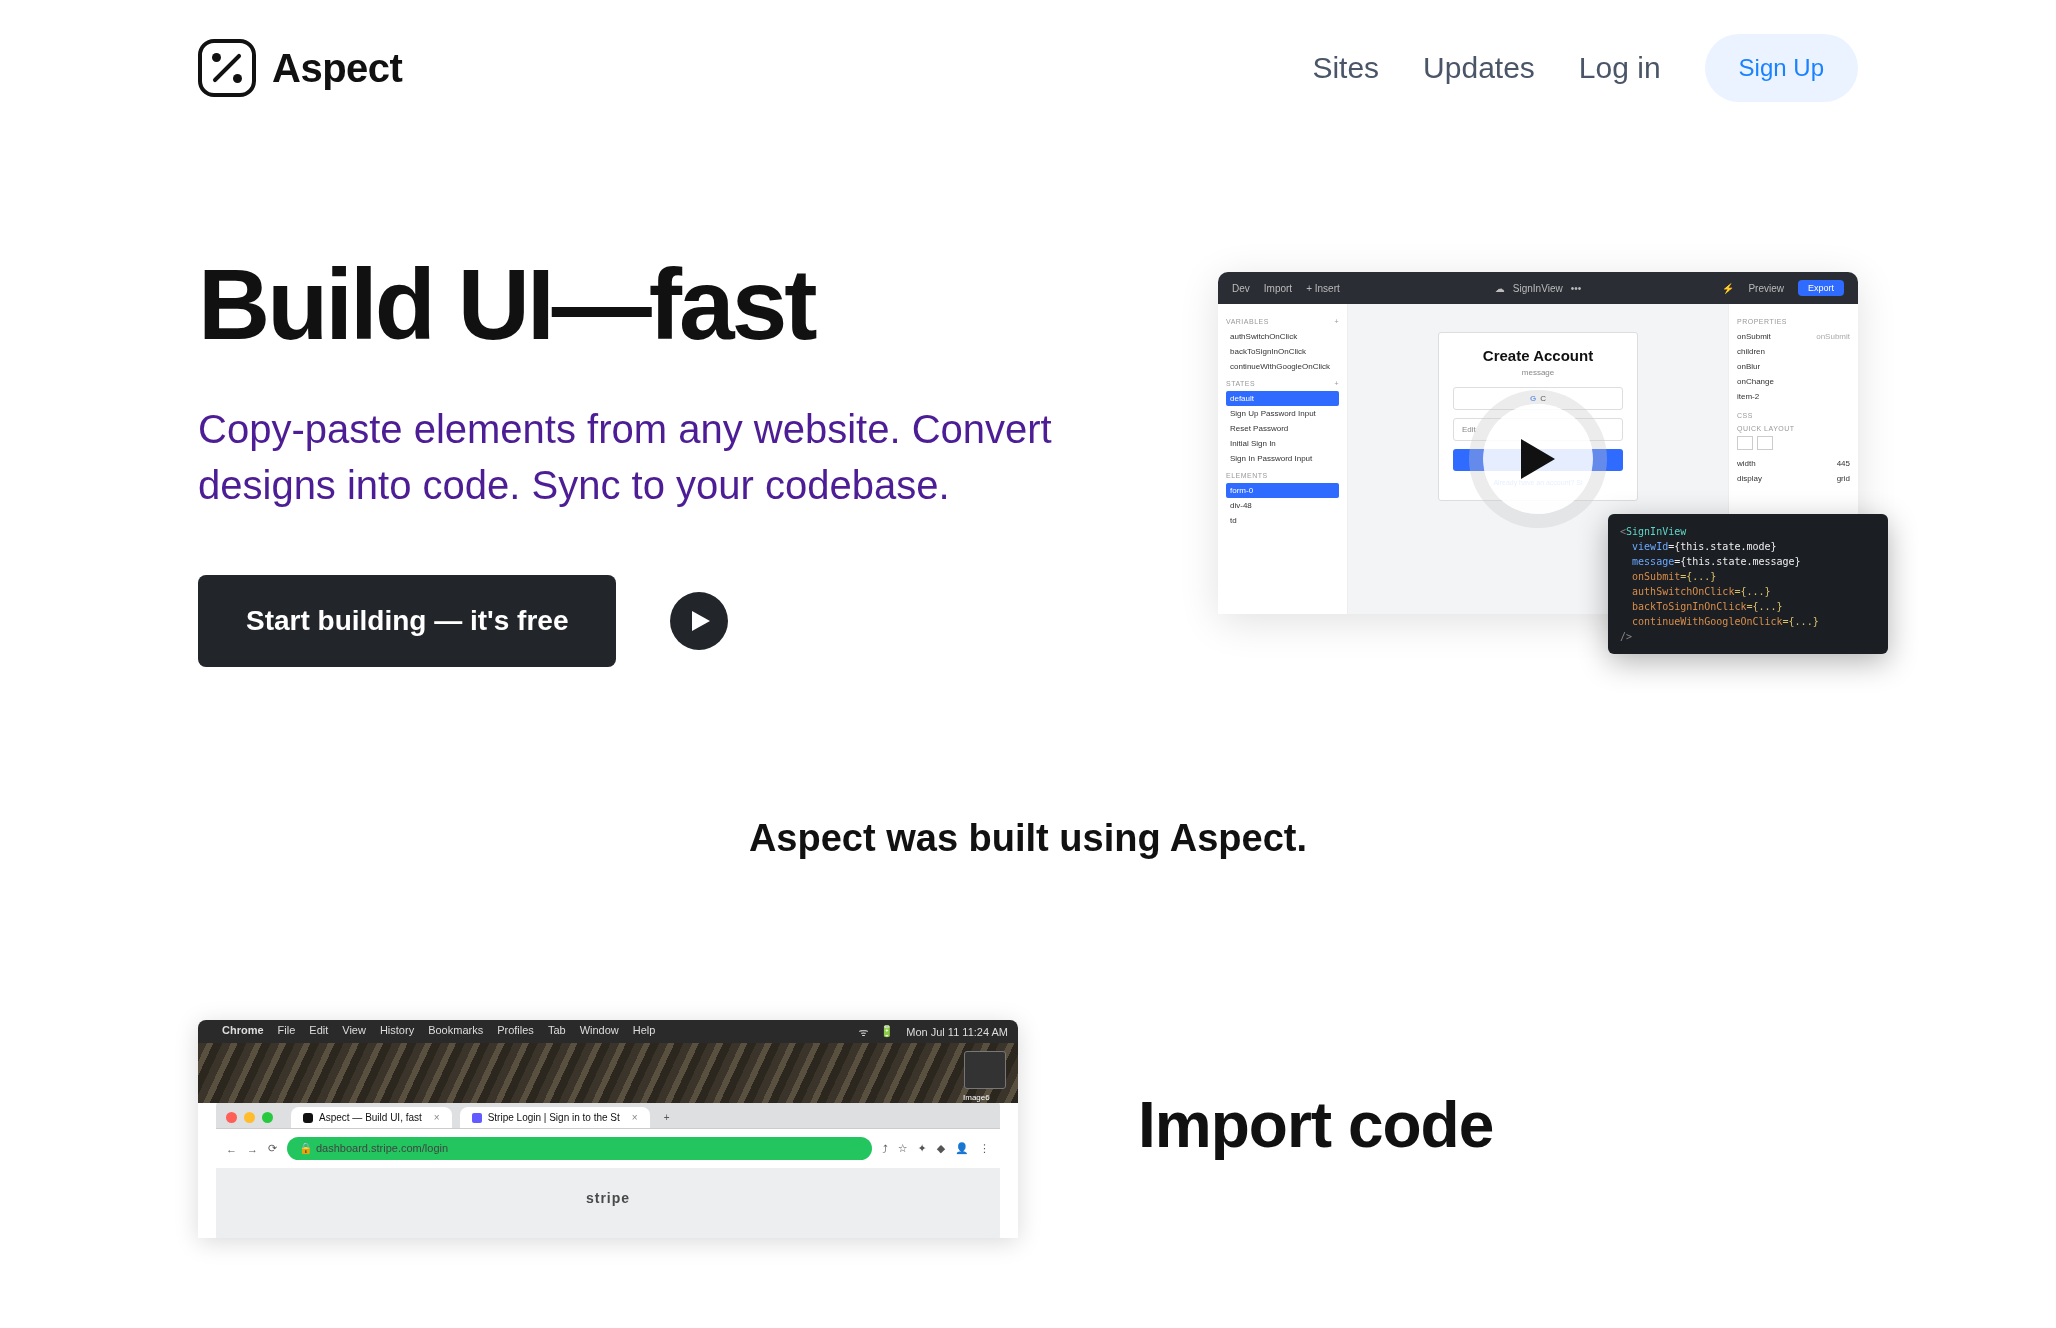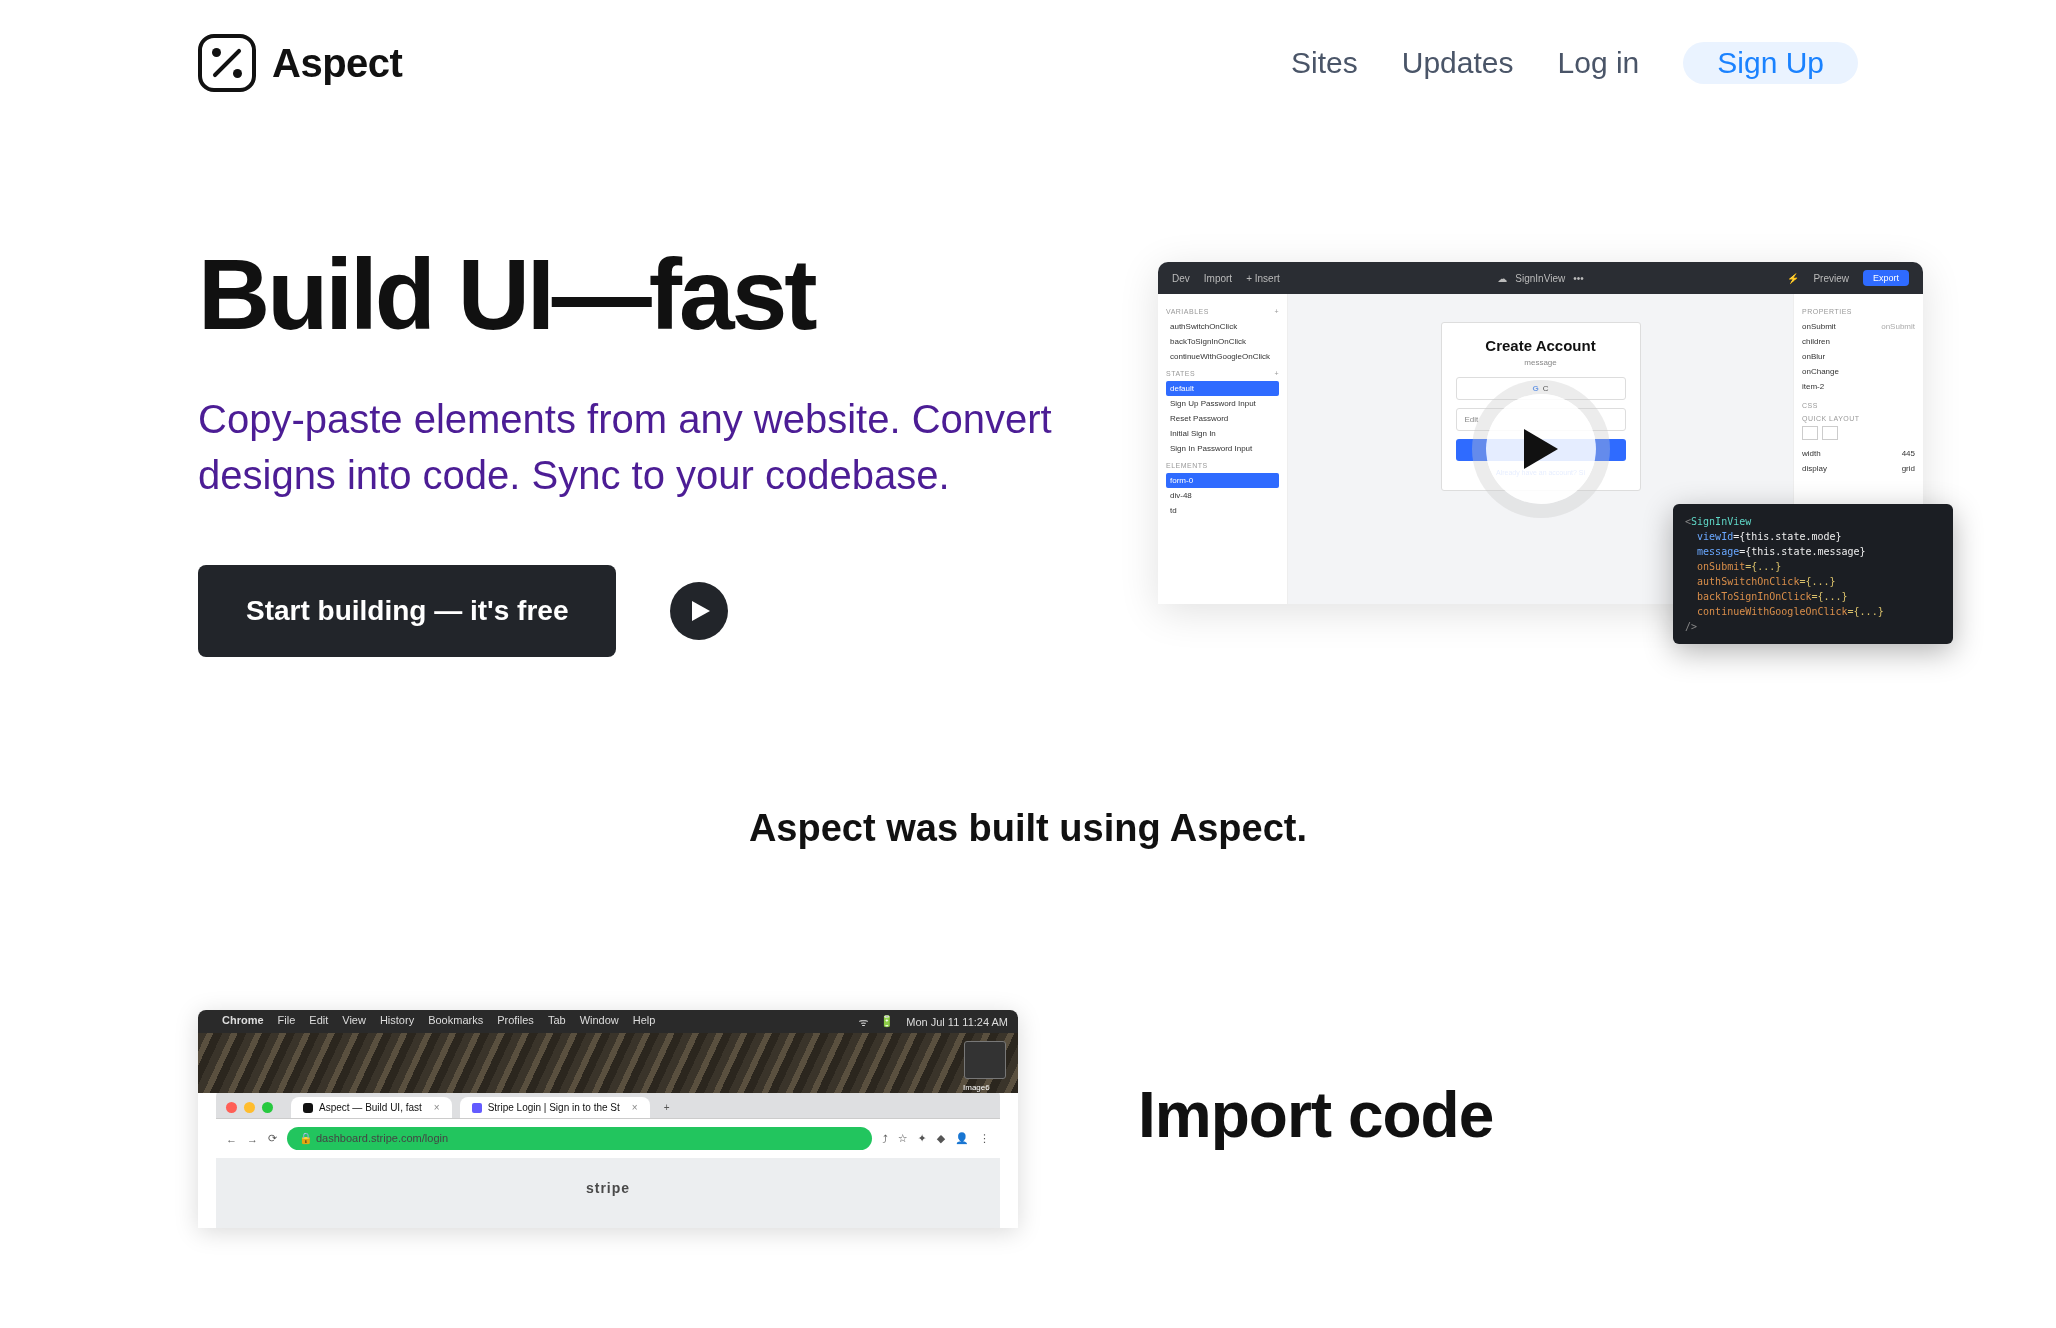--- a/index.html
+++ b/index.html
@@ -19,21 +19,21 @@
   display: flex; align-items: center; justify-content: center; position: relative;
 }
 .logo-inner { position: relative; width: 30px; height: 30px; }
 .logo-inner .line { position:absolute; width:38px; height:4px; background:#111; top:13px; left:-4px; transform: rotate(-45deg); border-radius:2px;}
 .logo-inner .dot1 { position:absolute; width:9px; height:9px; background:#111; border-radius:50%; top:0; left:0;}
 .logo-inner .dot2 { position:absolute; width:9px; height:9px; background:#111; border-radius:50%; bottom:0; right:0;}
 .brand-name { font-size: 40px; font-weight: 800; letter-spacing: -0.5px; }
 .nav-links { display: flex; align-items: center; gap: 44px; }
 .nav-link { font-size: 30px; color: #4a5568; cursor: pointer; font-weight:500;}
 .signup-btn {
-  font-size: 30px; color: #1a82ff; background: #eaf3ff; padding: 4px 34px;
+  font-size: 24px; color: #1a82ff; background: #eaf3ff; padding: 20px 34px;
   border-radius: 40px; cursor: pointer; font-weight:500;
 }
 
 
 .hero { display: flex; gap: 60px; padding: 130px 0 80px; align-items: flex-start; }
 .hero-left { flex: 0 0 900px; }
 .hero-title { font-size: 100px; font-weight: 900; letter-spacing: -3px; line-height: 1.05; }
 .hero-sub { font-size: 40px; color: #4c1d95; margin-top: 44px; line-height: 1.4; max-width: 860px; font-weight:400;}
 .hero-ctas { display: flex; align-items: center; gap: 54px; margin-top: 62px; }
 .primary-btn {
@@ -45,21 +45,21 @@
   width: 58px; height: 58px; background: #22252a; border-radius: 50%;
   display:flex; align-items:center; justify-content:center;
 }
 .play-circle svg { margin-left:4px;}
 .watch-text .t1 { font-size: 30px; font-weight: 600; color:#222; }
 .watch-text .t2 { font-size: 26px; color: #8a94a0; margin-top:2px; }
 
 
 .hero-right { flex: 1; display:flex; justify-content:flex-end; padding-top: 20px;}
 .editor-shell {
-  width: 765px; background:#fff; border-radius:10px; box-shadow: 0 8px 40px rgba(0,0,0,0.12);
+  width: 640px; background:#fff; border-radius:10px; box-shadow: 0 8px 40px rgba(0,0,0,0.12);
   position: relative;
 }
 .editor-top {
   background:#2a2d33; height:32px; border-radius:10px 10px 0 0;
   display:flex; align-items:center; padding:0 14px; gap:14px; color:#bbb; font-size:10px;
 }
 .editor-top .spacer{flex:1;}
 .editor-top .center{position:absolute; left:50%; transform:translateX(-50%); display:flex; align-items:center; gap:8px;}
 .editor-top .export{ background:#2f6bff; color:#fff; padding:3px 10px; border-radius:4px; font-size:9px;}
 .editor-body { display:flex; height: 310px; background:#f3f4f6; border-radius:0 0 10px 10px; position:relative;}

